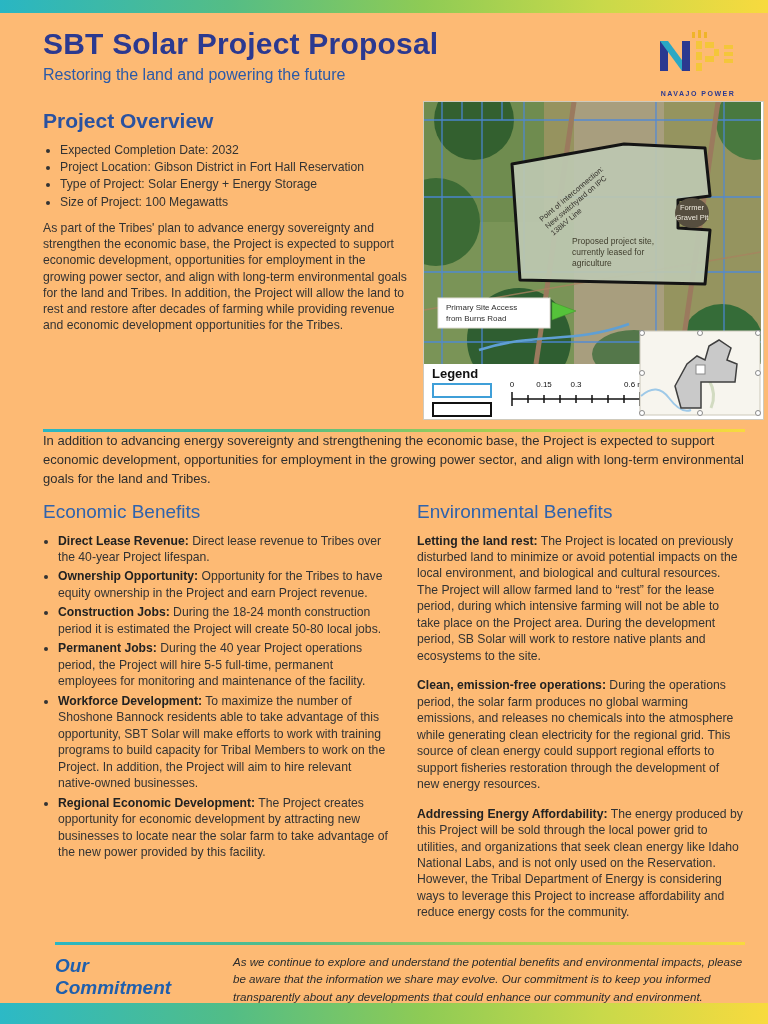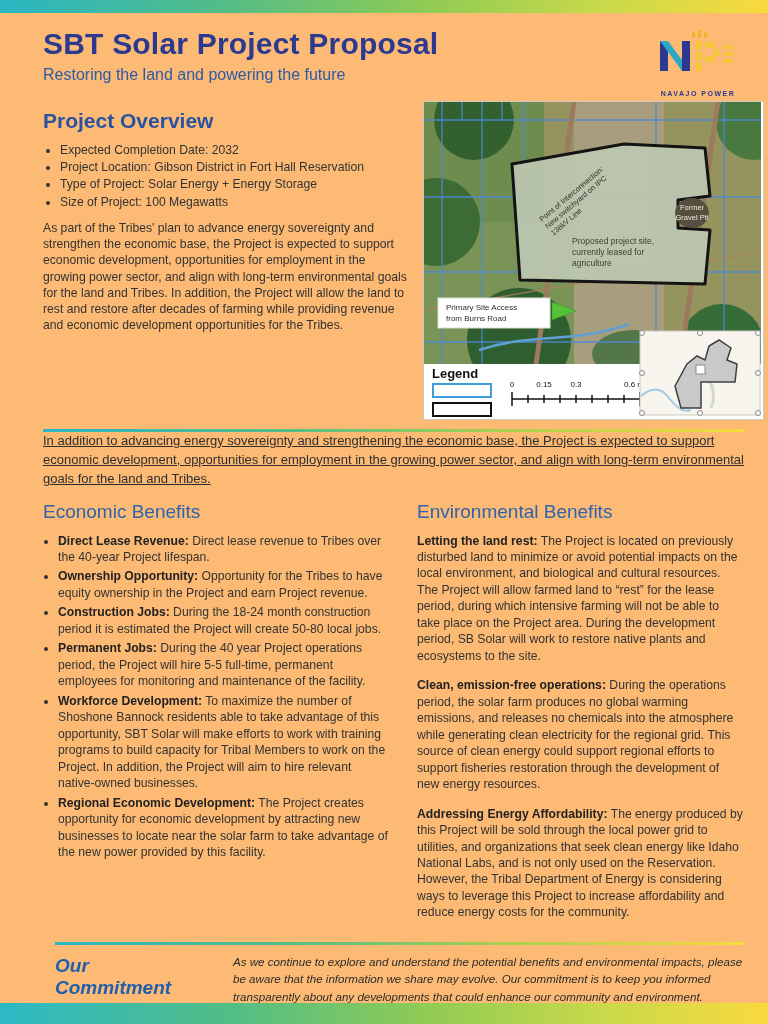--- a/index.html
+++ b/index.html
@@ -44,21 +44,21 @@
   .swatch{width:56px;height:11px;background:#fff;margin-bottom:4px;}
   .swatch.blue{border:2.5px solid #3f9fd8;}
   .swatch.black{border:2.5px solid #111;}
   .inset{position:absolute;right:2px;bottom:3px;}
   
   .divider{height:3px;margin:9px 23px 0 43px;
     background:linear-gradient(90deg,#29b6c3 0%,#55bd85 35%,#a9cf50 65%,#f8da3e 100%);}
   .divider.footer-div{margin:8px 23px 0 55px;}
   
   .benefits{padding:0 23px 0 43px;}
-  .intro-txt{font-size:13px;line-height:1.45;color:#2e2e2e;margin-top:2px;text-decoration:underline;}
+  .intro-txt{font-size:13px;line-height:1.45;color:#2e2e2e;margin-top:2px;}
   .row-cols{display:flex;gap:26px;padding:2px 24px 0 43px;}
   .col-econ{width:348px;}
   .col-env{flex:1;}
   .col-heading{font-size:19px;color:#2f63ad;margin:10px 0 10px;font-weight:normal;}
   .small-txt{font-size:12.2px;line-height:1.35;color:#333;}
   ul.benefit{margin:0;padding-left:15px;}
   ul.benefit li{margin-bottom:3px;}
   .env-para{margin:0 0 13px;}
   b.lead{color:#222;}
   

